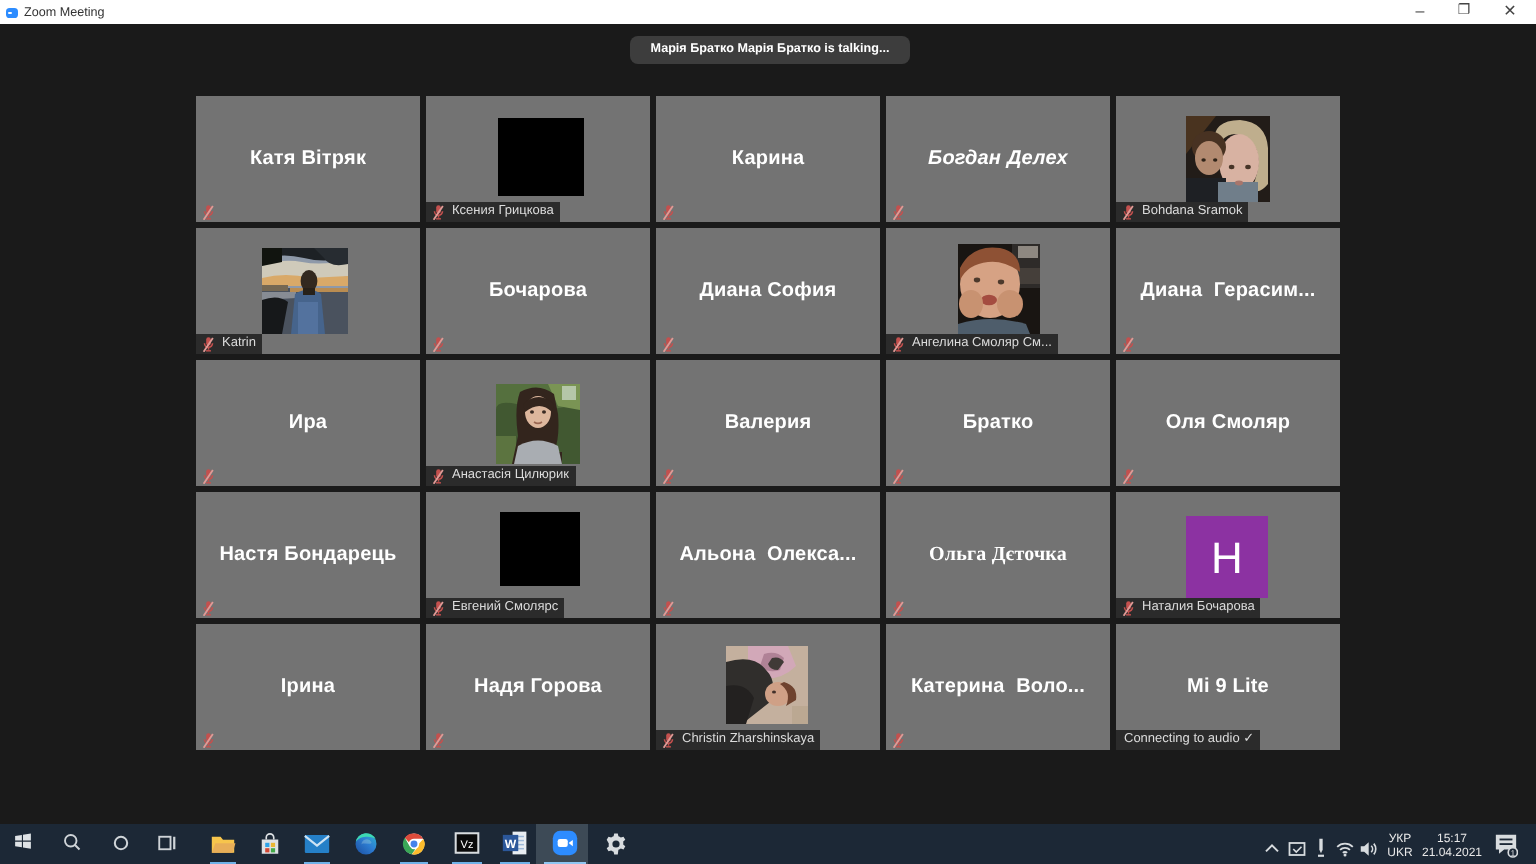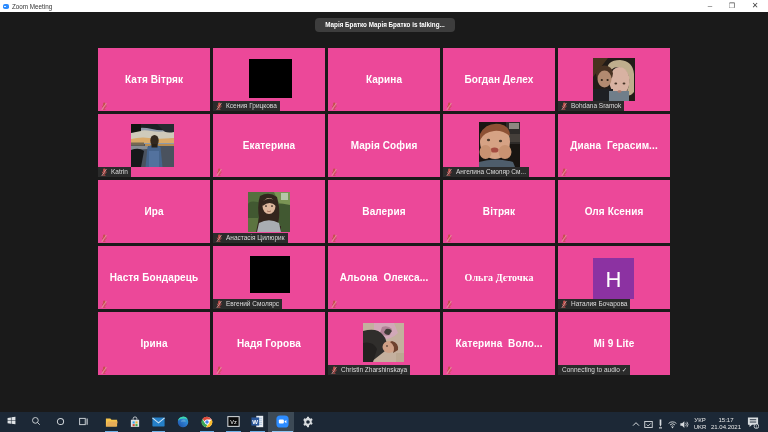--- a/index.html
+++ b/index.html
@@ -2,21 +2,21 @@
 <html><head>
 <meta charset="utf-8">
 <style>
 html,body{margin:0;padding:0;width:768px;height:432px;overflow:hidden;background:#1a1a1a;font-family:"Liberation Sans",sans-serif;-webkit-font-smoothing:antialiased;}
 #titlebar{position:absolute;left:0;top:0;width:768px;height:12px;background:#ffffff;z-index:5;}
 #zicon{position:absolute;left:3px;top:3.5px;width:5.5px;height:5.5px;border-radius:1.8px;background:#2d8cff;}
 #zicon:after{content:"";position:absolute;left:1.1px;top:2px;width:2.4px;height:1.5px;background:#fff;border-radius:0.5px;}
 #ttext{position:absolute;left:12px;top:3px;font-size:6.3px;color:#333;}
 .wbtn{position:absolute;top:0px;font-size:8px;color:#444;width:20px;text-align:center;line-height:12px;}
 #pill{position:absolute;left:315px;top:18px;width:140px;height:14px;background:#3d3d3d;border-radius:4px;color:#fff;font-size:6.3px;font-weight:bold;text-align:center;line-height:14px;z-index:4;}
-.tile{position:absolute;width:112px;height:63px;background:#ec4899;}
+.tile{position:absolute;width:112px;height:63px;background:#737373;}
 .name{position:absolute;left:0;top:0;width:100%;height:100%;display:flex;align-items:center;justify-content:center;color:#fff;font-weight:bold;font-size:10px;letter-spacing:0.1px;}
 .mic{position:absolute;left:3px;bottom:1px;width:6.5px;height:8.5px;}
 .lbl{position:absolute;left:0px;bottom:0.5px;height:9.5px;background:#2b2b2b;color:#dcdcdc;font-size:6.5px;line-height:9.5px;padding:0 3px 0 13px;white-space:nowrap;}
 .lbl .mic{left:2.5px;bottom:0.5px;}
 .vid{position:absolute;}
 #taskbar{position:absolute;left:0;top:412px;width:768px;height:20px;background:#1c2836;z-index:5;}
 .tbi{position:absolute;top:2px;width:16px;height:16px;}
 .ul{position:absolute;top:18.5px;height:1.5px;background:#6fb2e8;}
 .trtxt{position:absolute;color:#e8e8e8;font-size:6px;line-height:6.5px;text-align:center;}
 #zoomhl{position:absolute;left:268px;top:0;width:26px;height:20px;background:#3d4a56;}
@@ -60,21 +60,21 @@
     <div class="tile" style="left:328px;top:48px;text-decoration:underline;">
       <div class="name">Карина</div>
       <svg class="mic" viewBox="0 0 10 14">
         <rect x="3.1" y="1" width="3.8" height="6.8" rx="1.9" fill="#c4504e"></rect>
         <path d="M1.7 6 a3.3 3.3 0 0 0 6.6 0" stroke="#c4504e" stroke-width="1.3" fill="none"></path>
         <line x1="5" y1="9.3" x2="5" y2="11.3" stroke="#c4504e" stroke-width="1.3"></line>
         <line x1="3" y1="12.2" x2="7" y2="12.2" stroke="#c4504e" stroke-width="1.2"></line>
         <line x1="1" y1="13" x2="8.6" y2="1.6" stroke="#e09a96" stroke-width="1.5"></line>
       </svg>
     </div>
-    <div class="tile" style="left:443px;top:48px;">
+    <div class="tile" style="left:443px;top:48px;font-style:italic;">
       <div class="name">Богдан Делех</div>
       <svg class="mic" viewBox="0 0 10 14">
         <rect x="3.1" y="1" width="3.8" height="6.8" rx="1.9" fill="#c4504e"></rect>
         <path d="M1.7 6 a3.3 3.3 0 0 0 6.6 0" stroke="#c4504e" stroke-width="1.3" fill="none"></path>
         <line x1="5" y1="9.3" x2="5" y2="11.3" stroke="#c4504e" stroke-width="1.3"></line>
         <line x1="3" y1="12.2" x2="7" y2="12.2" stroke="#c4504e" stroke-width="1.2"></line>
         <line x1="1" y1="13" x2="8.6" y2="1.6" stroke="#e09a96" stroke-width="1.5"></line>
       </svg>
     </div>
     <div class="tile" style="left:558px;top:48px;">
@@ -122,31 +122,31 @@
       </svg>
       <div class="lbl"><svg class="mic" viewBox="0 0 10 14">
           <rect x="3.1" y="1" width="3.8" height="6.8" rx="1.9" fill="#c4504e"></rect>
           <path d="M1.7 6 a3.3 3.3 0 0 0 6.6 0" stroke="#c4504e" stroke-width="1.3" fill="none"></path>
           <line x1="5" y1="9.3" x2="5" y2="11.3" stroke="#c4504e" stroke-width="1.3"></line>
           <line x1="3" y1="12.2" x2="7" y2="12.2" stroke="#c4504e" stroke-width="1.2"></line>
           <line x1="1" y1="13" x2="8.6" y2="1.6" stroke="#e09a96" stroke-width="1.5"></line>
         </svg>Katrin</div>
     </div>
     <div class="tile" style="left:213px;top:114px;">
-      <div class="name">Екатерина</div>
+      <div class="name">Бочарова</div>
       <svg class="mic" viewBox="0 0 10 14">
         <rect x="3.1" y="1" width="3.8" height="6.8" rx="1.9" fill="#c4504e"></rect>
         <path d="M1.7 6 a3.3 3.3 0 0 0 6.6 0" stroke="#c4504e" stroke-width="1.3" fill="none"></path>
         <line x1="5" y1="9.3" x2="5" y2="11.3" stroke="#c4504e" stroke-width="1.3"></line>
         <line x1="3" y1="12.2" x2="7" y2="12.2" stroke="#c4504e" stroke-width="1.2"></line>
         <line x1="1" y1="13" x2="8.6" y2="1.6" stroke="#e09a96" stroke-width="1.5"></line>
       </svg>
     </div>
     <div class="tile" style="left:328px;top:114px;">
-      <div class="name">Марія София</div>
+      <div class="name">Диана София</div>
       <svg class="mic" viewBox="0 0 10 14">
         <rect x="3.1" y="1" width="3.8" height="6.8" rx="1.9" fill="#c4504e"></rect>
         <path d="M1.7 6 a3.3 3.3 0 0 0 6.6 0" stroke="#c4504e" stroke-width="1.3" fill="none"></path>
         <line x1="5" y1="9.3" x2="5" y2="11.3" stroke="#c4504e" stroke-width="1.3"></line>
         <line x1="3" y1="12.2" x2="7" y2="12.2" stroke="#c4504e" stroke-width="1.2"></line>
         <line x1="1" y1="13" x2="8.6" y2="1.6" stroke="#e09a96" stroke-width="1.5"></line>
       </svg>
     </div>
     <div class="tile" style="left:443px;top:114px;">
       <svg class="vid" style="left:36px;top:8px;" width="41" height="45" viewBox="0 0 41 45">
@@ -218,31 +218,31 @@
       <div class="name">Валерия</div>
       <svg class="mic" viewBox="0 0 10 14">
         <rect x="3.1" y="1" width="3.8" height="6.8" rx="1.9" fill="#c4504e"></rect>
         <path d="M1.7 6 a3.3 3.3 0 0 0 6.6 0" stroke="#c4504e" stroke-width="1.3" fill="none"></path>
         <line x1="5" y1="9.3" x2="5" y2="11.3" stroke="#c4504e" stroke-width="1.3"></line>
         <line x1="3" y1="12.2" x2="7" y2="12.2" stroke="#c4504e" stroke-width="1.2"></line>
         <line x1="1" y1="13" x2="8.6" y2="1.6" stroke="#e09a96" stroke-width="1.5"></line>
       </svg>
     </div>
     <div class="tile" style="left:443px;top:180px;">
-      <div class="name">Вітряк</div>
+      <div class="name">Братко</div>
       <svg class="mic" viewBox="0 0 10 14">
         <rect x="3.1" y="1" width="3.8" height="6.8" rx="1.9" fill="#c4504e"></rect>
         <path d="M1.7 6 a3.3 3.3 0 0 0 6.6 0" stroke="#c4504e" stroke-width="1.3" fill="none"></path>
         <line x1="5" y1="9.3" x2="5" y2="11.3" stroke="#c4504e" stroke-width="1.3"></line>
         <line x1="3" y1="12.2" x2="7" y2="12.2" stroke="#c4504e" stroke-width="1.2"></line>
         <line x1="1" y1="13" x2="8.6" y2="1.6" stroke="#e09a96" stroke-width="1.5"></line>
       </svg>
     </div>
     <div class="tile" style="left:558px;top:180px;">
-      <div class="name">Оля Ксения</div>
+      <div class="name">Оля Смоляр</div>
       <svg class="mic" viewBox="0 0 10 14">
         <rect x="3.1" y="1" width="3.8" height="6.8" rx="1.9" fill="#c4504e"></rect>
         <path d="M1.7 6 a3.3 3.3 0 0 0 6.6 0" stroke="#c4504e" stroke-width="1.3" fill="none"></path>
         <line x1="5" y1="9.3" x2="5" y2="11.3" stroke="#c4504e" stroke-width="1.3"></line>
         <line x1="3" y1="12.2" x2="7" y2="12.2" stroke="#c4504e" stroke-width="1.2"></line>
         <line x1="1" y1="13" x2="8.6" y2="1.6" stroke="#e09a96" stroke-width="1.5"></line>
       </svg>
     </div>
     <div class="tile" style="left:98px;top:246px;">
       <div class="name">Настя Бондарець</div>

